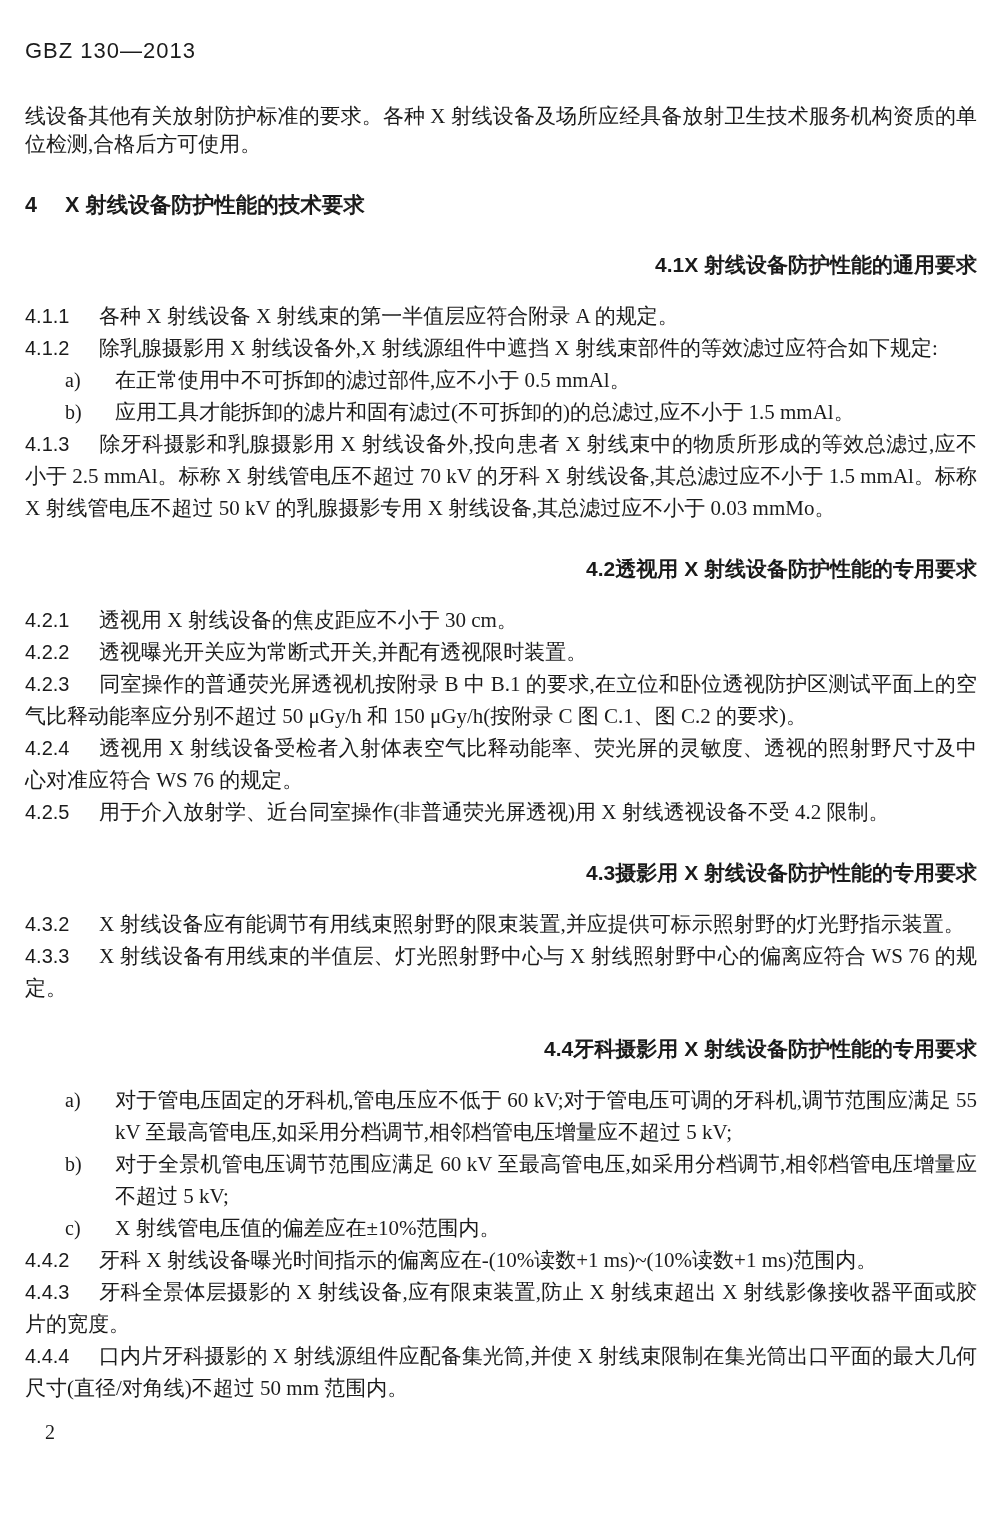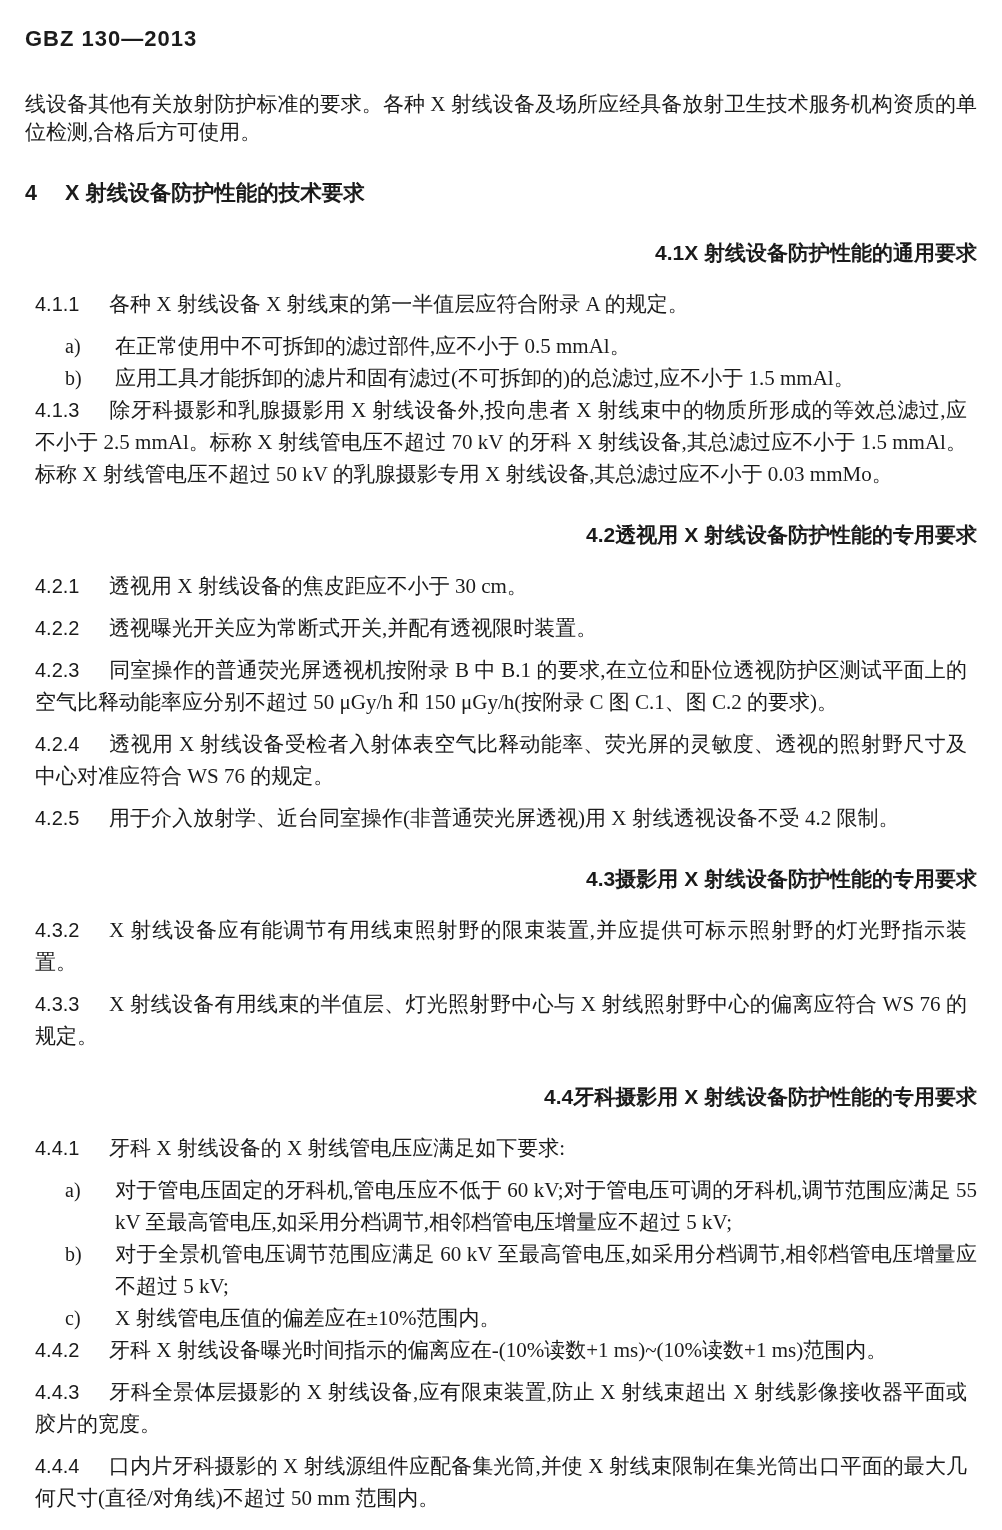--- a/index.html
+++ b/index.html
@@ -13,25 +13,25 @@
     box-sizing: border-box;
     overflow: hidden;
     padding: 18px 25px 0 25px;
     font-family: "Liberation Serif", "DejaVu Serif", serif;
     color: #1b1b1b;
     font-size: 21px;
     line-height: 32px;
   }
   .doc-header {
     font-family: "Liberation Sans", "DejaVu Sans", sans-serif;
-    font-weight: bold;
+    font-weight: normal;
     font-size: 22px;
     line-height: 26px;
     letter-spacing: 1px;
-    margin: 8px 0 0 0;
+    margin: 20px 0 0 0;
   }
   .para {
     margin: 38px 0 0 0;
     line-height: 28px;
     text-align: justify;
   }
   .h1 {
     font-family: "Liberation Sans", "DejaVu Sans", sans-serif;
     font-weight: bold;
     font-size: 21.5px;
@@ -49,21 +49,21 @@
     font-size: 21px;
     line-height: 30px;
     margin: 30px 0 20px 0;
     text-align: right;
   }
   .h2 .hnum2 {
     display: inline-block;
     width: 52px;
   }
   .clause {
-    margin: 10px;
+    margin: 0;
     text-align: justify;
   }
   .clause .cnum {
     display: inline-block;
     width: 74px;
     font-family: "Liberation Sans", "DejaVu Sans", sans-serif;
     font-size: 20px;
   }
   .item {
     margin: 0;
@@ -97,20 +97,21 @@
 <div class="h1">
   <span class="hnum1">4</span><span>X 射线设备防护性能的技术要求</span>
 </div>
 
 <div class="h2">
   <span class="hnum2">4.1</span><span>X 射线设备防护性能的通用要求</span>
 </div>
 
 <div class="group-41">
   <p class="clause first-clause"><span class="cnum">4.1.1</span><span>各种 X 射线设备 X 射线束的第一半值层应符合附录 A 的规定。</span></p>
+  <p class="clause"><span class="cnum">4.1.2</span><span>除乳腺摄影用 X 射线设备外,X 射线源组件中遮挡 X 射线束部件的等效滤过应符合如下规定:</span></p>
   <p class="item"><span class="inum">a)</span><span>在正常使用中不可拆卸的滤过部件,应不小于 0.5 mmAl。</span></p>
   <p class="item"><span class="inum">b)</span><span>应用工具才能拆卸的滤片和固有滤过(不可拆卸的)的总滤过,应不小于 1.5 mmAl。</span></p>
   <p class="clause"><span class="cnum">4.1.3</span><span>除牙科摄影和乳腺摄影用 X 射线设备外,投向患者 X 射线束中的物质所形成的等效总滤过,应不小于 2.5 mmAl。标称 X 射线管电压不超过 70 kV 的牙科 X 射线设备,其总滤过应不小于 1.5 mmAl。标称 X 射线管电压不超过 50 kV 的乳腺摄影专用 X 射线设备,其总滤过应不小于 0.03 mmMo。</span></p>
 </div>
 
 <div class="h2">
   <span class="hnum2">4.2</span><span>透视用 X 射线设备防护性能的专用要求</span>
 </div>
 
 <div class="group-42">
@@ -128,21 +129,20 @@
 <div class="group-43">
   <p class="clause"><span class="cnum">4.3.2</span><span>X 射线设备应有能调节有用线束照射野的限束装置,并应提供可标示照射野的灯光野指示装置。</span></p>
   <p class="clause"><span class="cnum">4.3.3</span><span>X 射线设备有用线束的半值层、灯光照射野中心与 X 射线照射野中心的偏离应符合 WS 76 的规定。</span></p>
 </div>
 
 <div class="h2">
   <span class="hnum2">4.4</span><span>牙科摄影用 X 射线设备防护性能的专用要求</span>
 </div>
 
 <div class="group-44">
-  <p class="clause"><span class="cnum">4.4.1</span><span>牙科 X 射线设备的 X 射线管电压应满足如下要求:</span></p>
   <p class="item"><span class="inum">a)</span><span>对于管电压固定的牙科机,管电压应不低于 60 kV;对于管电压可调的牙科机,调节范围应满足 55 kV 至最高管电压,如采用分档调节,相邻档管电压增量应不超过 5 kV;</span></p>
   <p class="item"><span class="inum">b)</span><span>对于全景机管电压调节范围应满足 60 kV 至最高管电压,如采用分档调节,相邻档管电压增量应不超过 5 kV;</span></p>
   <p class="item"><span class="inum">c)</span><span>X 射线管电压值的偏差应在±10%范围内。</span></p>
   <p class="clause"><span class="cnum">4.4.2</span><span>牙科 X 射线设备曝光时间指示的偏离应在-(10%读数+1 ms)~(10%读数+1 ms)范围内。</span></p>
   <p class="clause"><span class="cnum">4.4.3</span><span>牙科全景体层摄影的 X 射线设备,应有限束装置,防止 X 射线束超出 X 射线影像接收器平面或胶片的宽度。</span></p>
   <p class="clause"><span class="cnum">4.4.4</span><span>口内片牙科摄影的 X 射线源组件应配备集光筒,并使 X 射线束限制在集光筒出口平面的最大几何尺寸(直径/对角线)不超过 50 mm 范围内。</span></p>
 </div>
 
 <div class="page-num">2</div>
 

